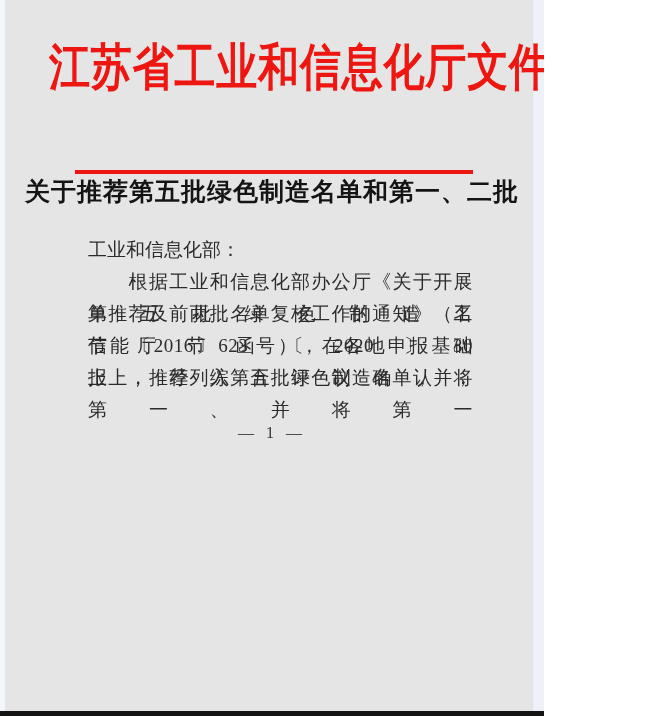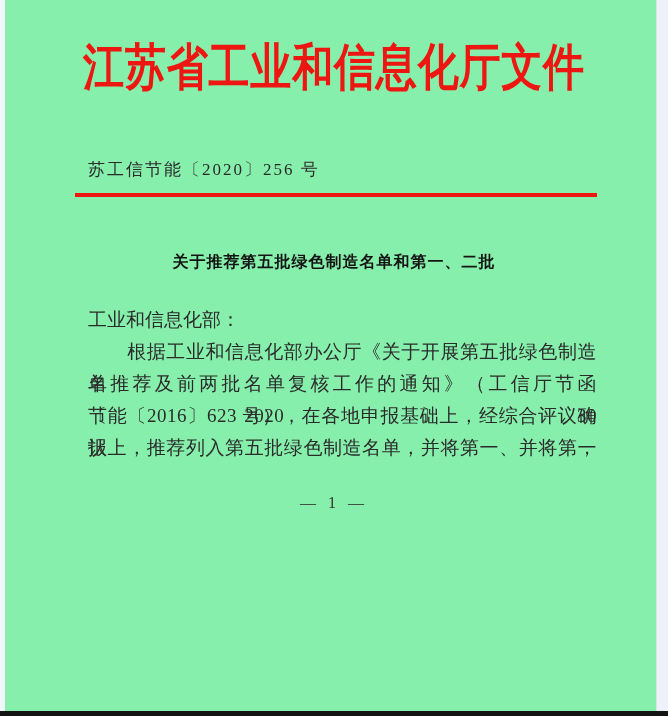--- a/index.html
+++ b/index.html
@@ -7,21 +7,21 @@
     --text-black:#1f1f1f;
   }
   *{margin:0;padding:0;box-sizing:border-box;}
   html,body{background:#ffffff;}
   body{
     width:668px;height:716px;overflow:hidden;
     font-family:"Liberation Serif","DejaVu Serif",serif;
     color:var(--text-black);
   }
   .scan{
-    position:relative;width:668px;height:716px;background:#86efac;overflow:hidden;
+    position:relative;width:544px;height:716px;background:#e5e5e5;overflow:hidden;
   }
   
   .edge-left{
     position:absolute;left:0;top:0;width:5px;height:716px;
     background:#f3f6fb;
   }
   .edge-right{
     position:absolute;right:0;top:0;width:12px;height:716px;
     background:#eef1f8;border-left:1px solid #dde1ec;
   }
@@ -51,24 +51,23 @@
     font-size:17px;
     letter-spacing:2px;
     color:#2a2a2a;
   }
   .red-rule{
     height:4px;
     background:var(--accent-red);
     margin:12px 71px 0 75px;
   }
   .doc-title{
-    margin-top:47px;
     text-align:center;
     font-weight:bold;
-    font-size:16px;
+    font-size:25px;
     line-height:36px;
     letter-spacing:1px;
     color:#141414;
   }
   .body-block{
     margin:24px 71px 0 88px;
     font-size:19px;
     color:#2b2b2b;
   }
   .line{
@@ -93,21 +92,20 @@
 </head>
 <body>
 
 <div class="scan">
   <div class="edge-left"></div>
 
   <div class="page-content">
     <h1 class="red-head">江苏省工业和信息化厅文件</h1>
 
     <div class="docnum-row">
-      <span>苏工信节能〔2020〕256 号</span>
     </div>
 
     <div class="red-rule"></div>
 
     <div class="doc-title">
       <div>关于推荐第五批绿色制造名单和第一、二批</div>
     </div>
 
     <div class="body-block">
       <div class="line">工业和信息化部：</div>

